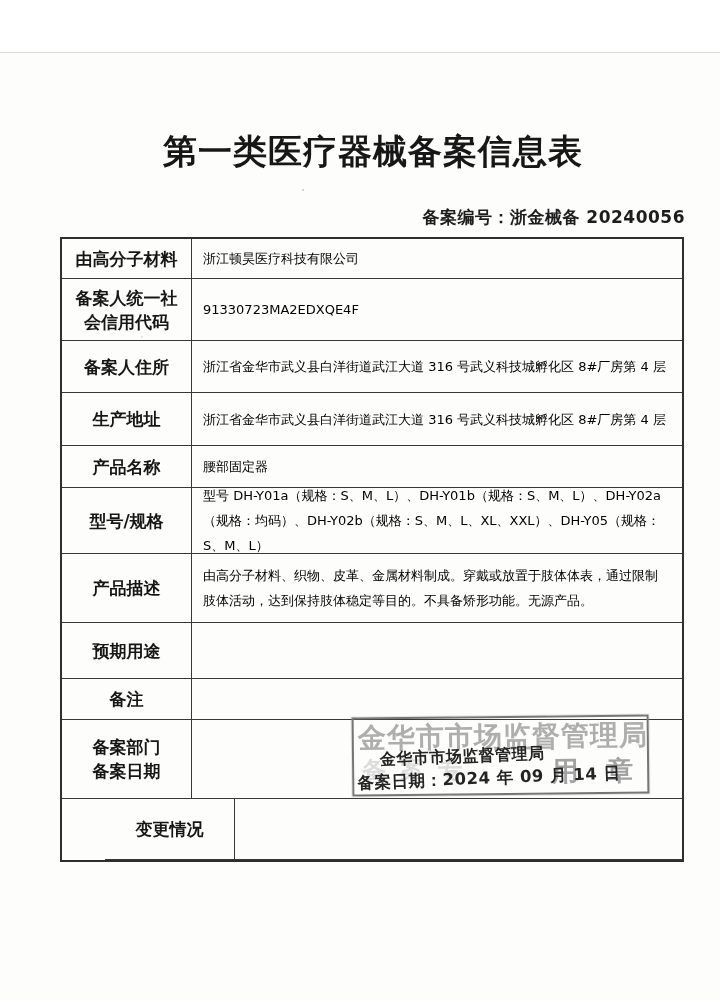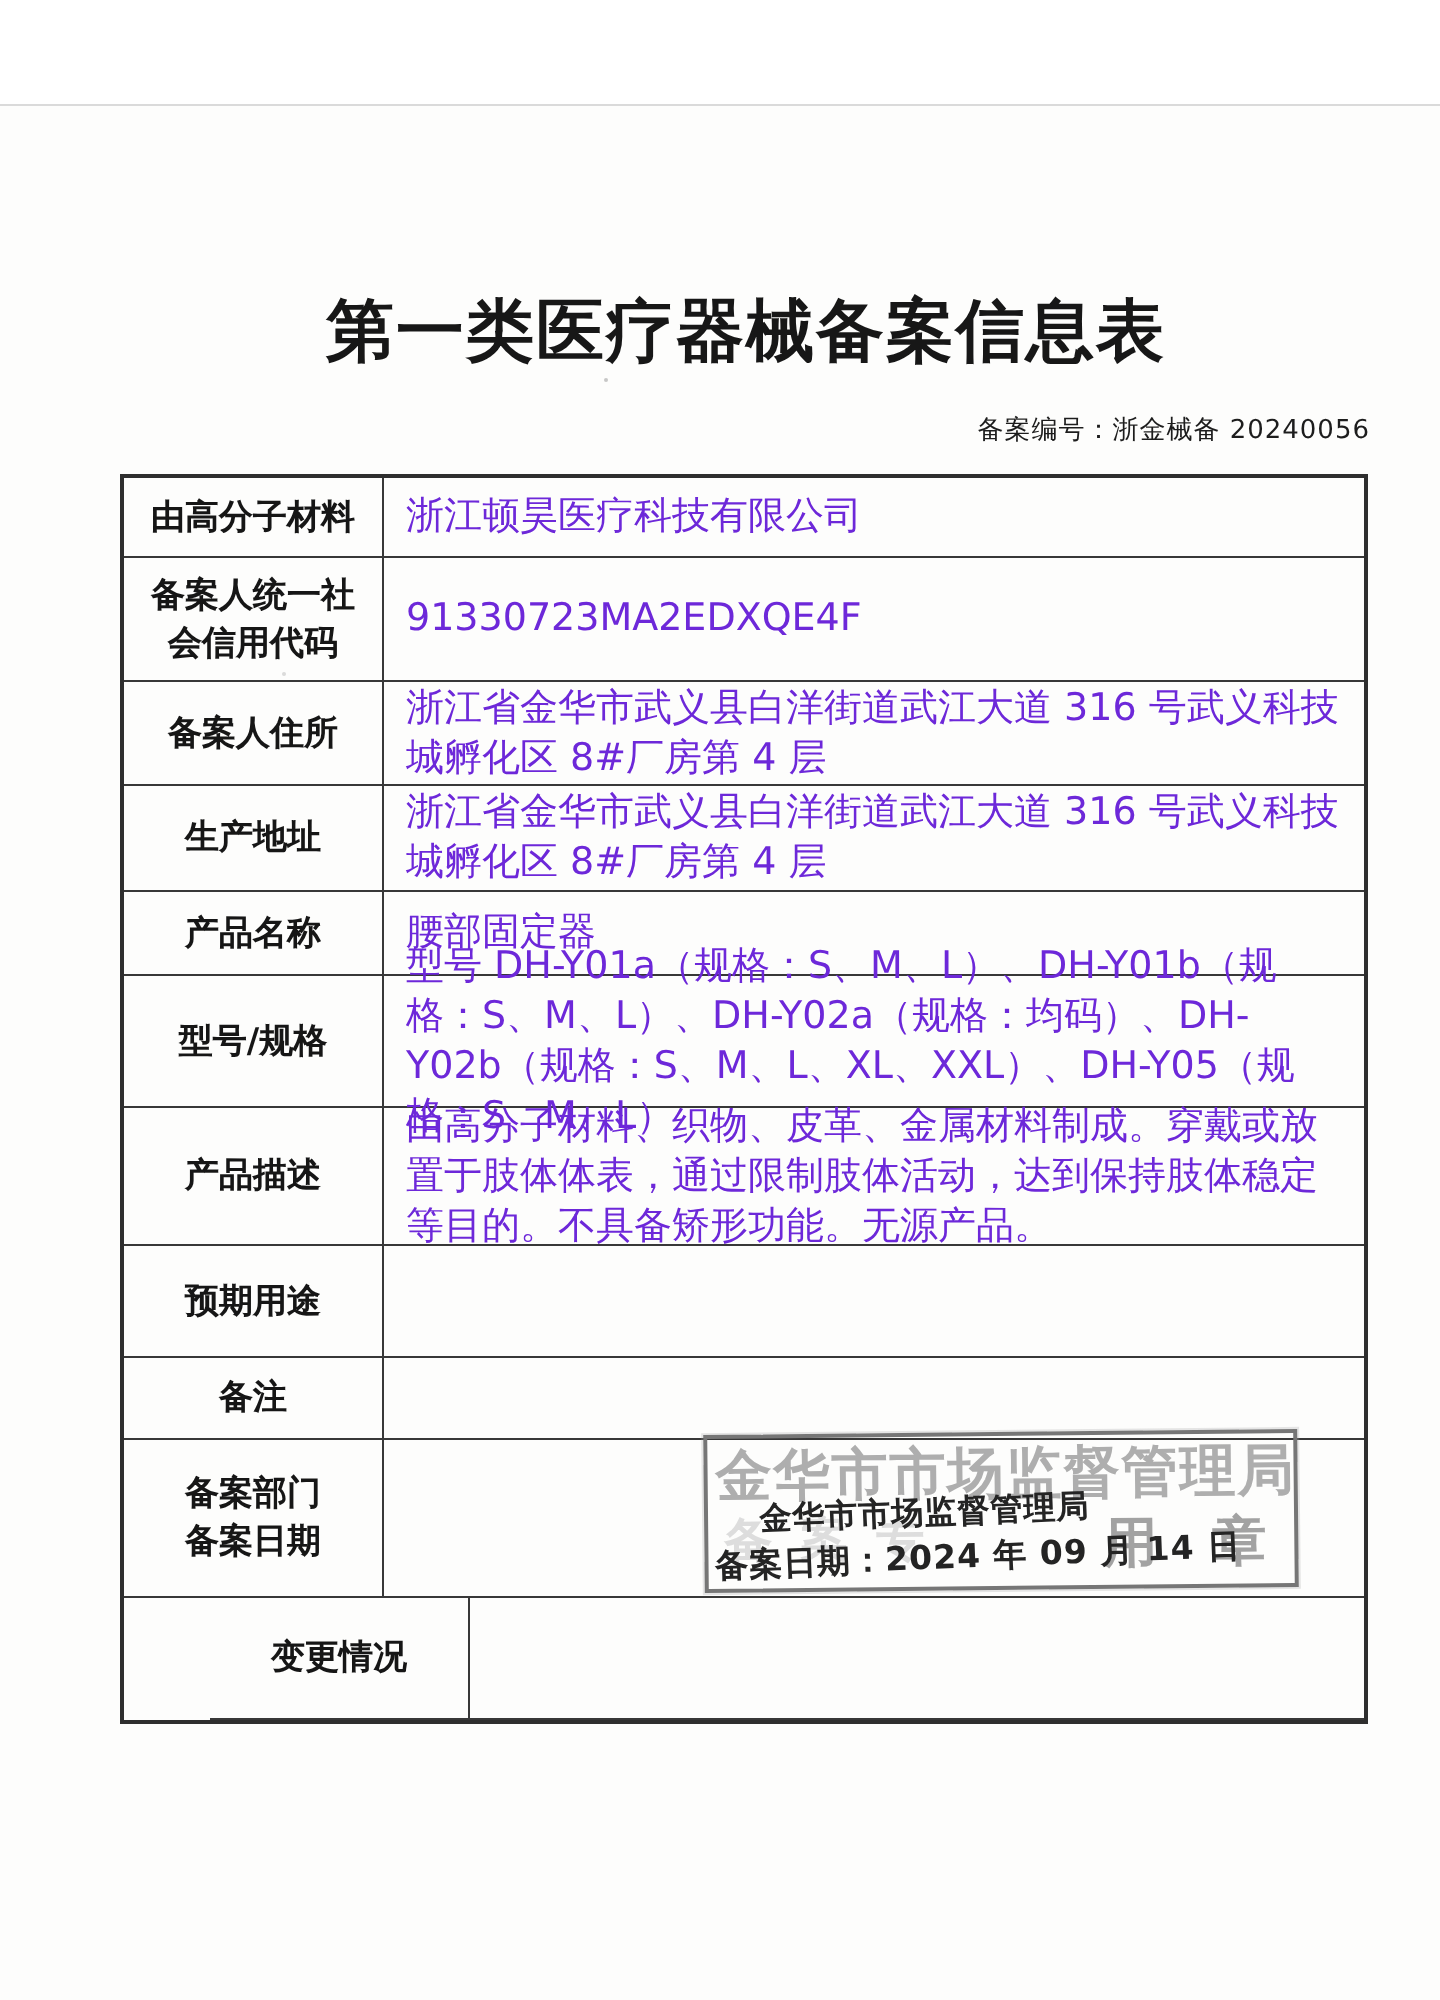--- a/index.html
+++ b/index.html
@@ -14,27 +14,27 @@
   .scan-top-band { position: absolute; top: 0; left: 0; width: 720px; height: 52px; background: #ffffff; }
   .scan-edge-line { position: absolute; top: 52px; left: 0; width: 720px; height: 1px; background: #dadada; }
   .paper { position: absolute; top: 53px; left: 0; width: 720px; height: 947px; background: #fdfdfc; }
 
   .speck { position: absolute; background: #9a9a9a; border-radius: 50%; opacity: .55; }
   .speck.s1 { left: 509px; top: 212px; width: 3px; height: 2px; }
   .speck.s2 { left: 302px; top: 189px; width: 2px; height: 2px; }
   .speck.s3 { left: 141px; top: 336px; width: 2px; height: 2px; opacity: .35; }
 
   .doc-title {
-    position: absolute; top: 143px; left: 0; width: 720px;
+    position: absolute; top: 129px; left: 0; width: 720px;
     text-align: center; padding-left: 26px;
     font-size: 34px; font-weight: 700; letter-spacing: 1px; color: #171717;
   }
   .filing-no {
     position: absolute; top: 206px; right: 35px;
-    font-size: 13px; font-weight: 400; color: #1d1d1d; letter-spacing: .5px;
+    font-size: 17px; font-weight: 700; color: #1d1d1d; letter-spacing: .5px;
   }
 
   .doc-table {
     position: absolute; left: 60px; top: 237px; width: 624px;
     border: 2px solid #2e2e2e;
     background: transparent;
   }
   .trow { display: flex; border-bottom: 1.5px solid #383838; }
   .trow:last-child { border-bottom: none; }
   .trow:nth-child(1)  { height: 40px; }
@@ -52,21 +52,21 @@
     width: 130px; flex: 0 0 130px;
     border-right: 1.5px solid #383838;
     display: flex; align-items: center; justify-content: center;
     text-align: center; font-size: 17px; font-weight: 700;
     line-height: 24px; color: #161616; white-space: pre-line;
     padding: 2px 4px;
   }
   .tvalue {
     flex: 1; display: flex; align-items: center;
     padding: 5px 12px 5px 11px;
-    font-size: 19px; line-height: 25px; color: #6d28d9;
+    font-size: 13px; line-height: 25px; color: #000000;
     position: relative;
   }
 
   
   .stamp {
     position: absolute; left: 290px; top: 477px; width: 297px; height: 79px;
     border: 2px solid #767676;
     transform: rotate(-0.6deg);
     box-shadow: 0 0 0 1px rgba(160,160,160,.25);
     z-index: 3;

